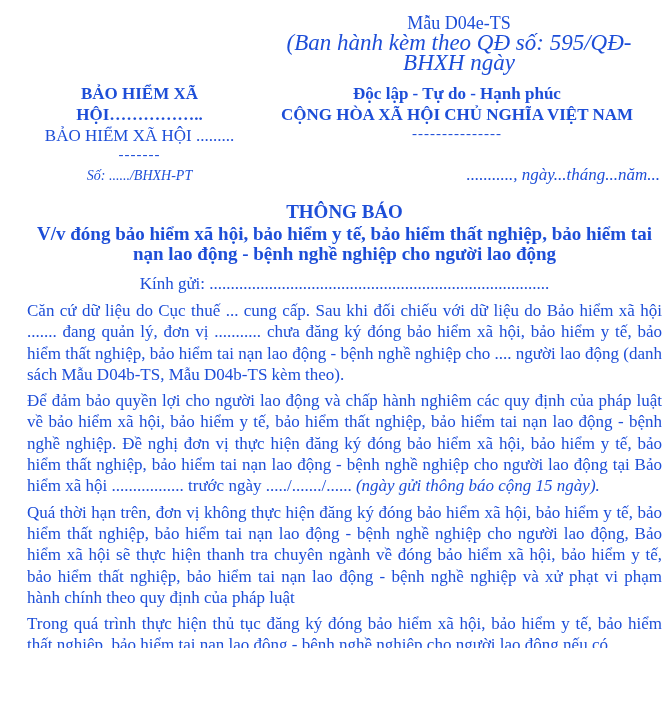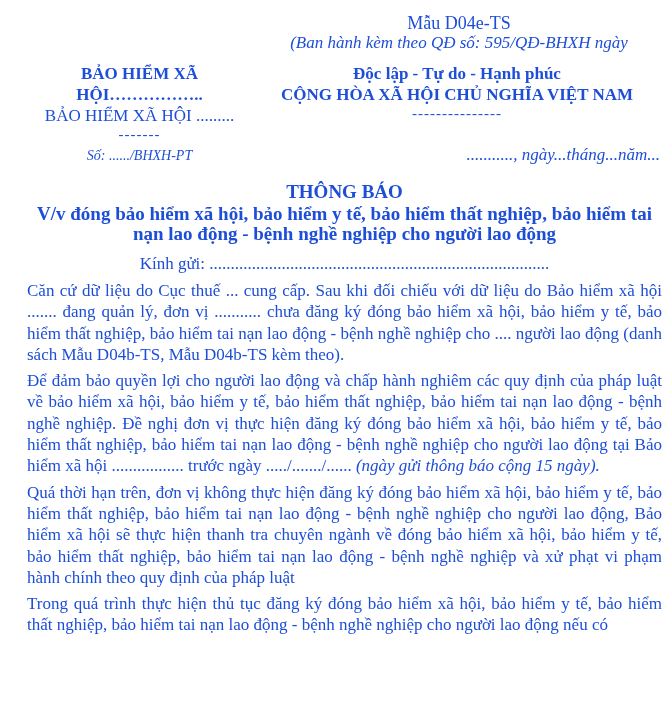--- a/index.html
+++ b/index.html
@@ -16,21 +16,21 @@
   }
 
   
   .form-ref {
     width: 400px;
     margin-left: 232px;
     text-align: center;
     line-height: 20px;
   }
   .form-code { font-size: 18px; }
-  .form-issued { font-size: 17px; font-style: italic; }
+  .form-issued { font-size: 23px; font-style: italic; }
 
   
   .letterhead { display: flex; margin-top: 10px; }
   .lh-left { width: 225px; text-align: center; }
   .lh-right { flex: 1; text-align: center; }
   .lh-line { font-size: 17px; line-height: 21px; }
   .bold { font-weight: bold; }
   .agency-unit { max-width: 172px; margin: 0 auto; }
   .divider { font-size: 15px; line-height: 16px; letter-spacing: 1px; }
   .ref-number { font-size: 14px; margin-top: 6px; font-style: italic; }

